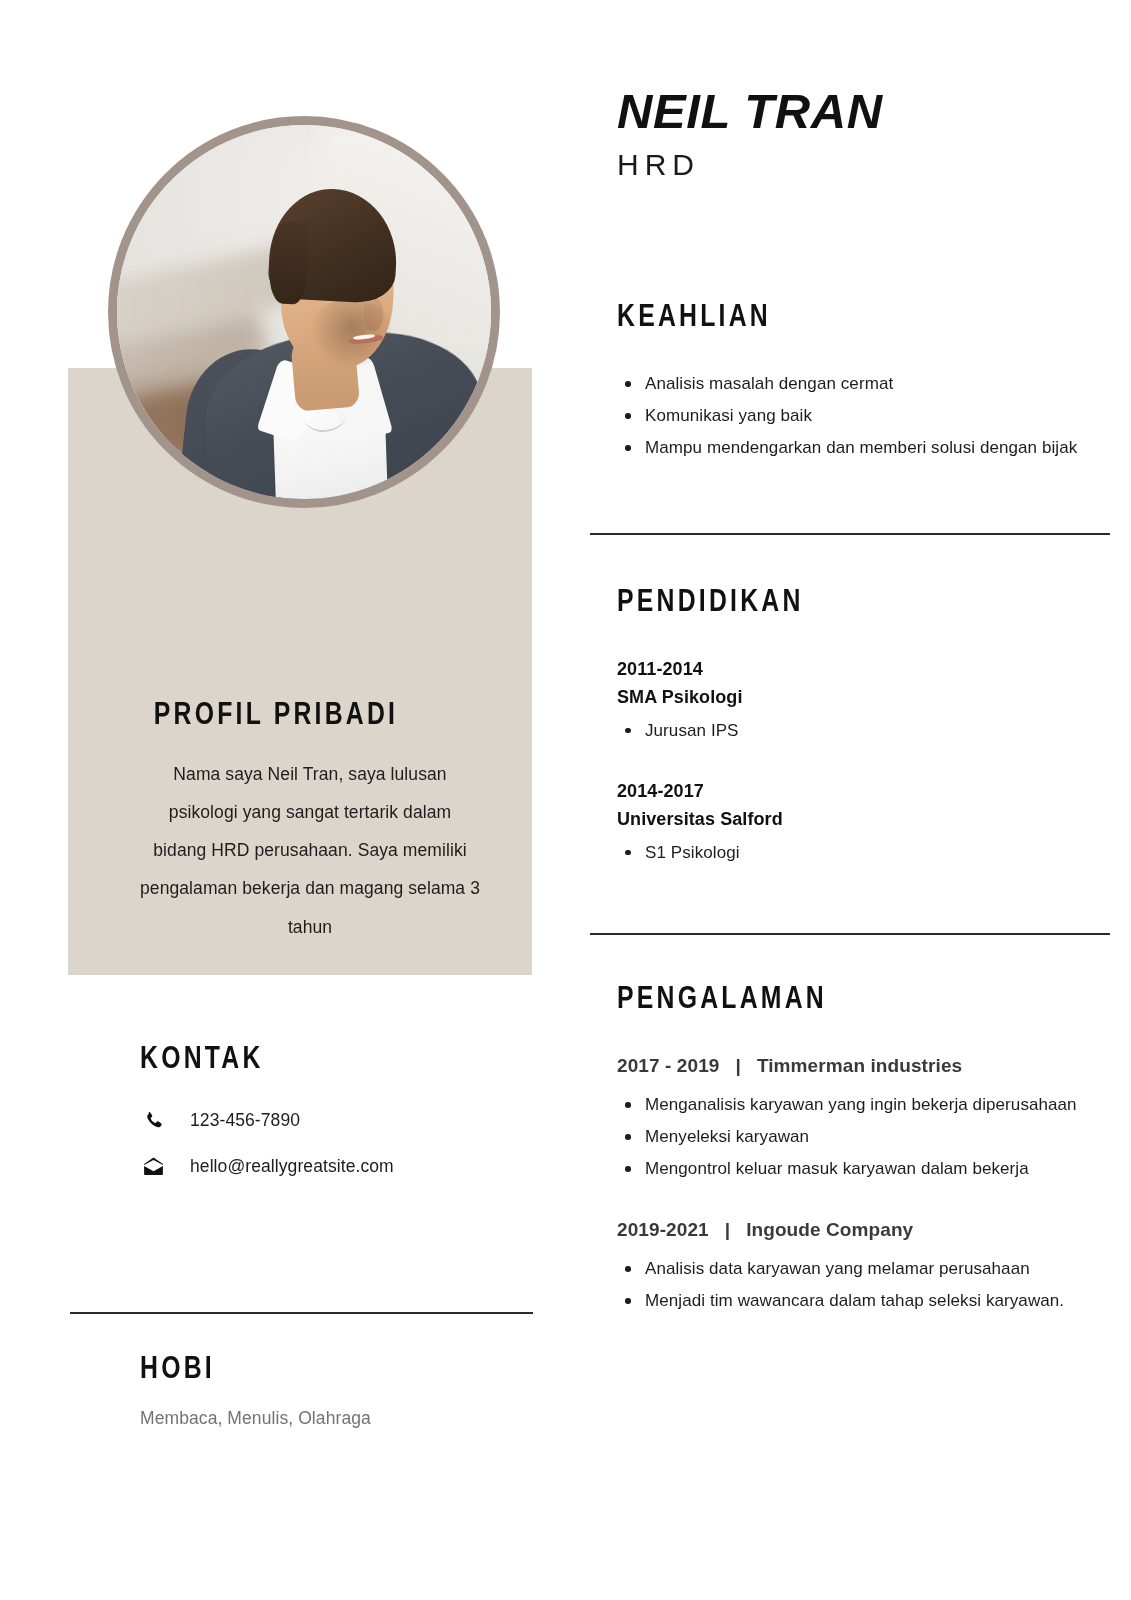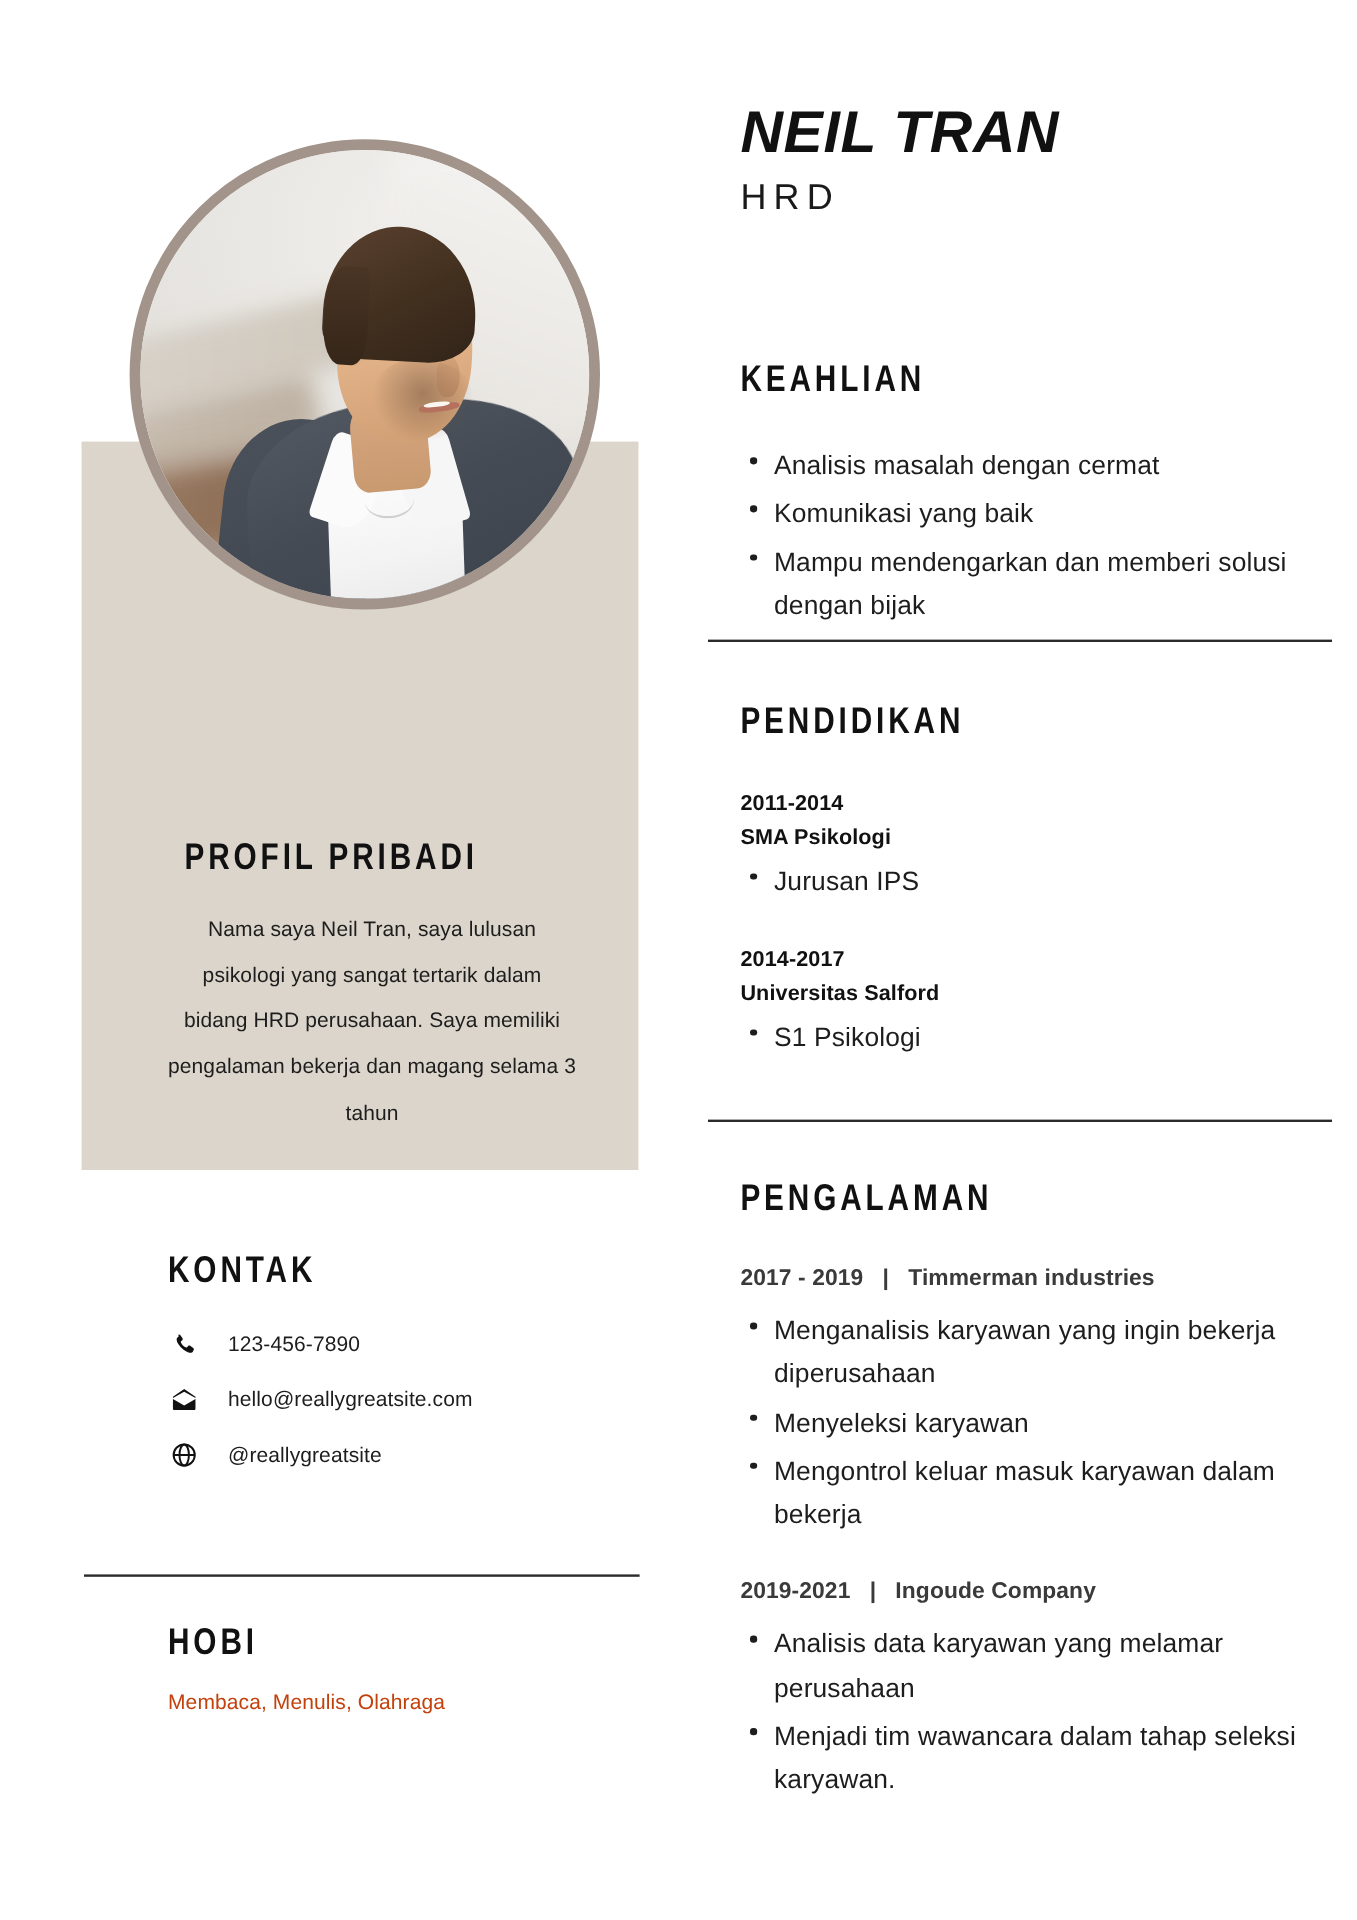--- a/index.html
+++ b/index.html
@@ -257,21 +257,21 @@
     left:70px; top:1312px;
     width:463px; height:2px;
     background:#2b2b2b;
   }
 
   #hobi-block { position:absolute; left:140px; top:1352px; width:380px; }
   #hobi-title { font-size:31px; line-height:1; }
   #hobi-text {
     margin-top:25px;
     font-size:17.5px;
-    color:#c2410c;
+    color:#737373;
     letter-spacing:0.005em;
   }
 
   
   #right-column {
     position:absolute; left:560px; top:0;
     width:571px; height:1600px;
   }
 
   #name-block { position:absolute; left:57px; top:85px; }
@@ -300,21 +300,21 @@
     line-height:1;
     transform:scaleX(0.80);
     transform-origin:left center;
     white-space:nowrap;
   }
 
   ul.bullets { list-style:none; }
   ul.bullets li {
     position:relative;
     padding-left:28px;
-    font-size:22px;
+    font-size:17px;
     line-height:1.65;
     color:#1d1d1d;
     margin-bottom:4px;
     letter-spacing:0.005em;
   }
   ul.bullets li::before {
     content:"";
     position:absolute;
     left:8px; top:11px;
     width:5.5px; height:5.5px;
@@ -418,30 +418,20 @@
       <div class="contact-row">
         <span class="contact-icon">
           <svg width="23" height="23" viewBox="0 0 24 24" fill="#111111" aria-hidden="true">
             <path d="M2.2 9.4 12 2.6l9.8 6.8v1.1L12 5.1 2.2 10.5z"></path>
             <path d="M2.2 11.4 12 16.9l9.8-5.5v8.3c0 .6-.5 1.1-1.1 1.1H3.3c-.6 0-1.1-.5-1.1-1.1z"></path>
           </svg>
         </span>
         <span class="contact-text">hello@reallygreatsite.com</span>
       </div>
 
-      <div class="contact-row">
-        <span class="contact-icon">
-          <svg width="23" height="23" viewBox="0 0 24 24" fill="none" stroke="#111111" stroke-width="1.7" aria-hidden="true">
-            <circle cx="12" cy="12" r="9.2"></circle>
-            <ellipse cx="12" cy="12" rx="4.1" ry="9.2"></ellipse>
-            <line x1="2.8" y1="12" x2="21.2" y2="12"></line>
-          </svg>
-        </span>
-        <span class="contact-text">@reallygreatsite</span>
-      </div>
 
     </div>
   </div>
 
   <div id="left-divider"></div>
 
   <div id="hobi-block">
     <div id="hobi-title" class="sec-head">HOBI</div>
     <div id="hobi-text">Membaca, Menulis, Olahraga</div>
   </div>

